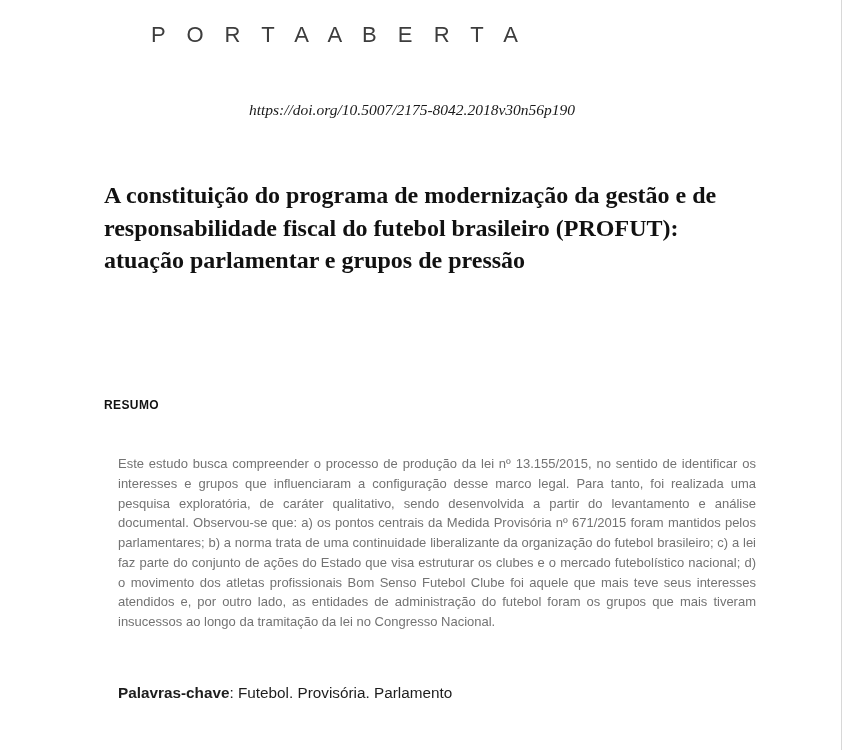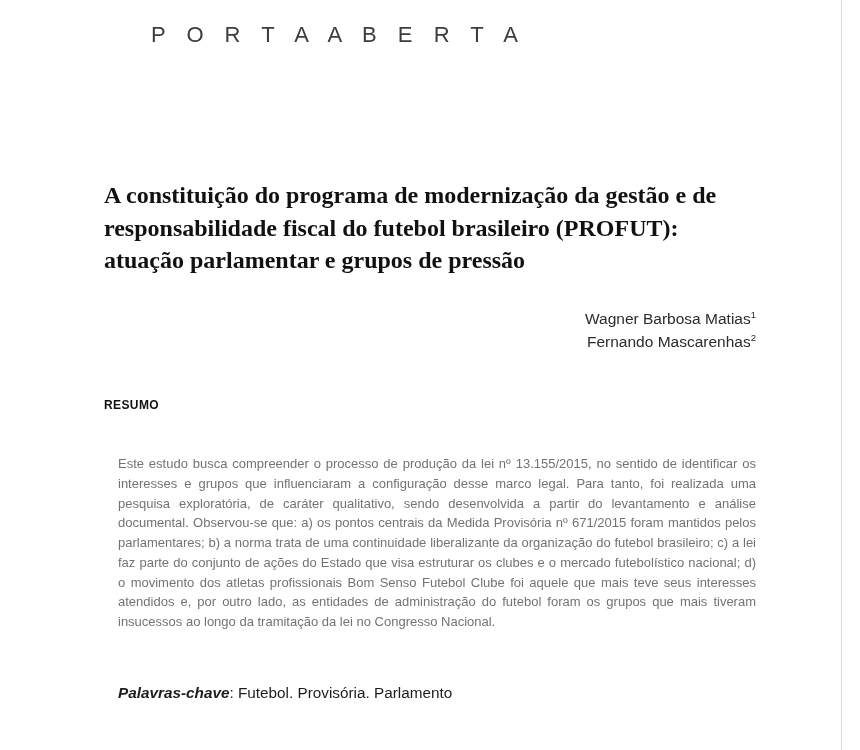--- a/index.html
+++ b/index.html
@@ -103,43 +103,35 @@
     position: absolute;
     left: 118px;
     right: 104px;
     top: 684px;
     font-family: "Liberation Sans", sans-serif;
     font-size: 15.3px;
     color: #1d1d1d;
   }
   .keywords b {
     font-weight: bold;
-    font-style: italic;
   }
 </style>
 </head>
 <body>
 
 <div class="page">
 
   <div class="edge-rule"></div>
 
   <div class="journal-mark">P O R T A   A B E R T A</div>
 
+  <div class="doi">https://doi.org/10.5007/2175-8042.2018v30n56p190</div>
 
   <h1 class="title">A constituição do programa de modernização da gestão e de responsabilidade fiscal do futebol brasileiro (PROFUT): atuação parlamentar e grupos de pressão</h1>
 
-  <div class="authors">
-    <div>
-      <span>Wagner Barbosa Matias</span><span class="sup">1</span>
-    </div>
-    <div>
-      <span>Fernando Mascarenhas</span><span class="sup">2</span>
-    </div>
-  </div>
 
   <div class="abstract-heading">RESUMO</div>
 
   <p class="abstract-body">Este estudo busca compreender o processo de produção da lei nº 13.155/2015, no sentido de identificar os interesses e grupos que influenciaram a configuração desse marco legal. Para tanto, foi realizada uma pesquisa exploratória, de caráter qualitativo, sendo desenvolvida a partir do levantamento e análise documental. Observou-se que: a) os pontos centrais da Medida Provisória nº 671/2015 foram mantidos pelos parlamentares; b) a norma trata de uma continuidade liberalizante da organização do futebol brasileiro; c) a lei faz parte do conjunto de ações do Estado que visa estruturar os clubes e o mercado futebolístico nacional; d) o movimento dos atletas profissionais Bom Senso Futebol Clube foi aquele que mais teve seus interesses atendidos e, por outro lado, as entidades de administração do futebol foram os grupos que mais tiveram insucessos ao longo da tramitação da lei no Congresso Nacional.</p>
 
   <div class="keywords">
     <b>Palavras-chave</b><span>: Futebol. Provisória. Parlamento</span>
   </div>
 
 </div>

